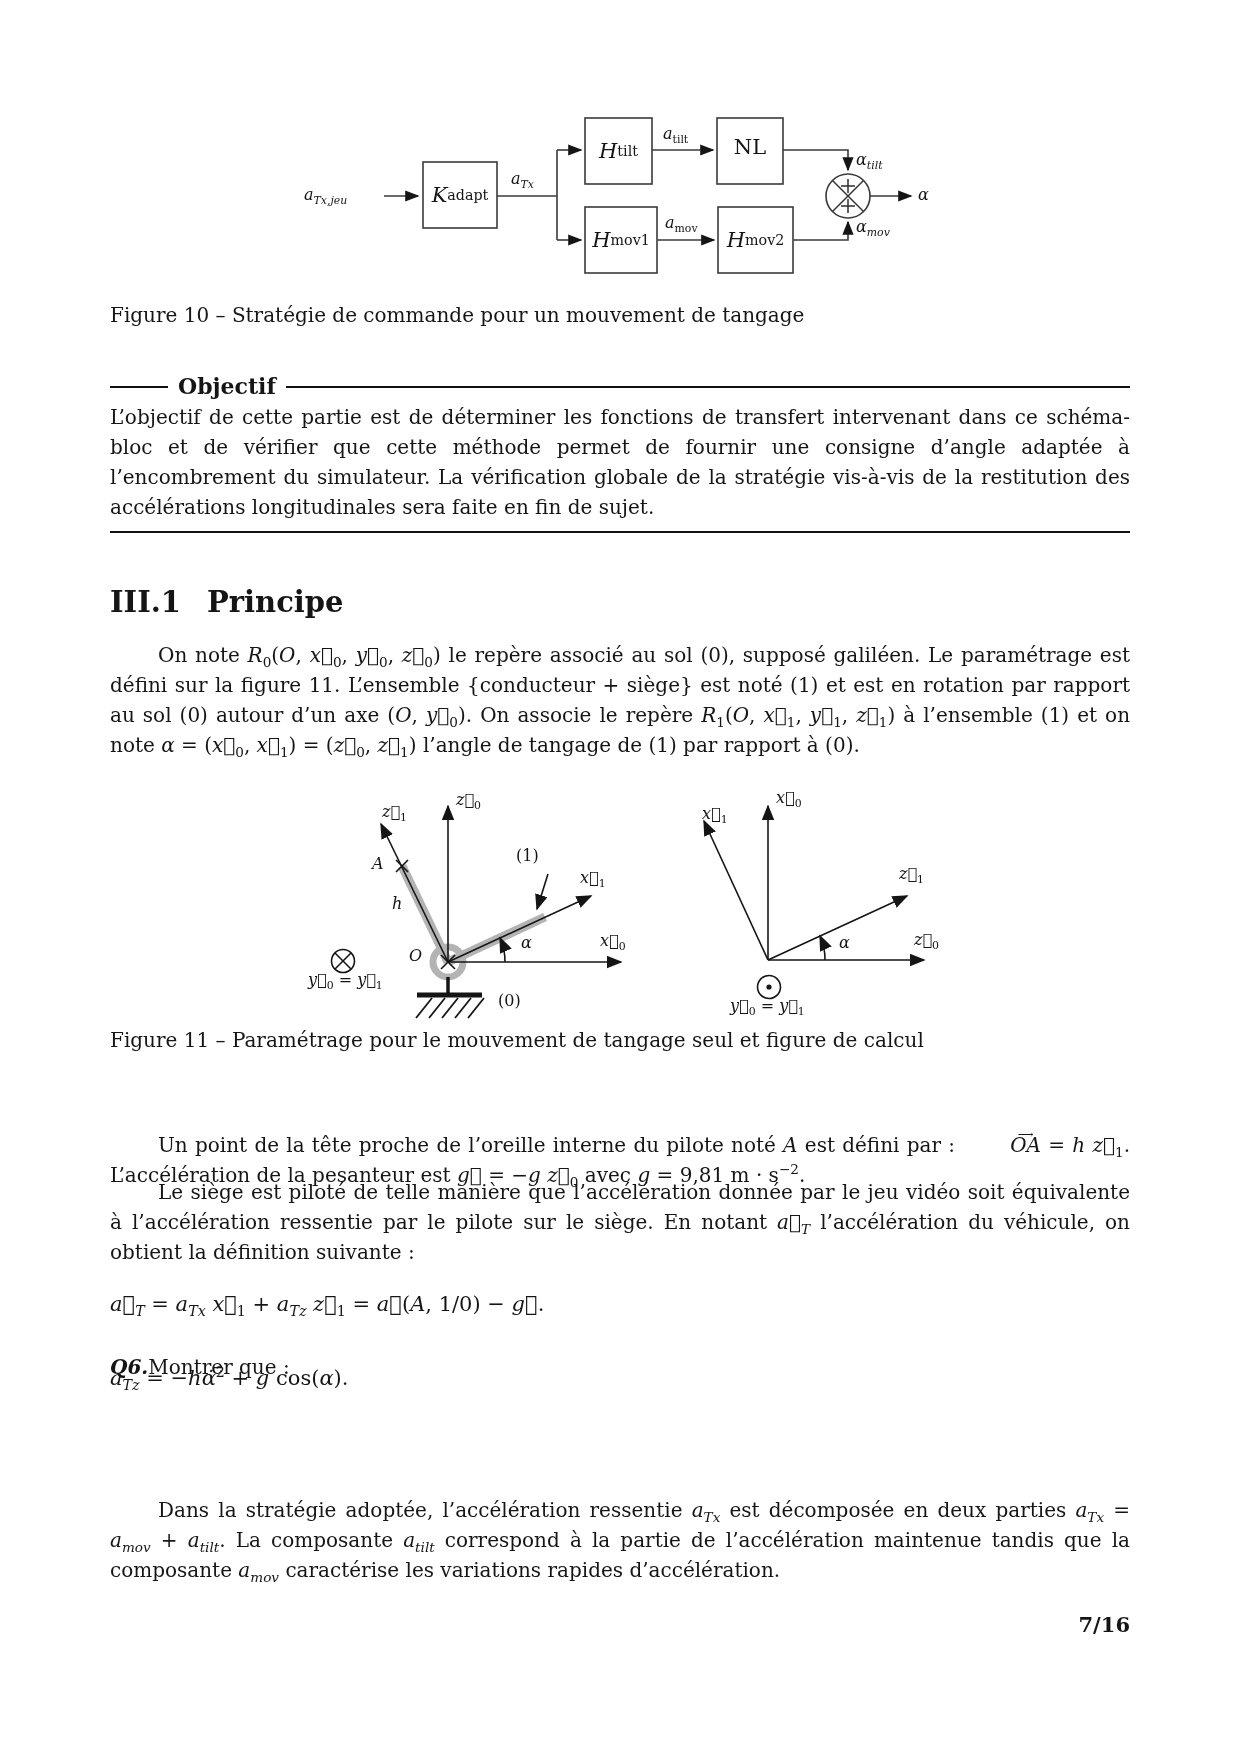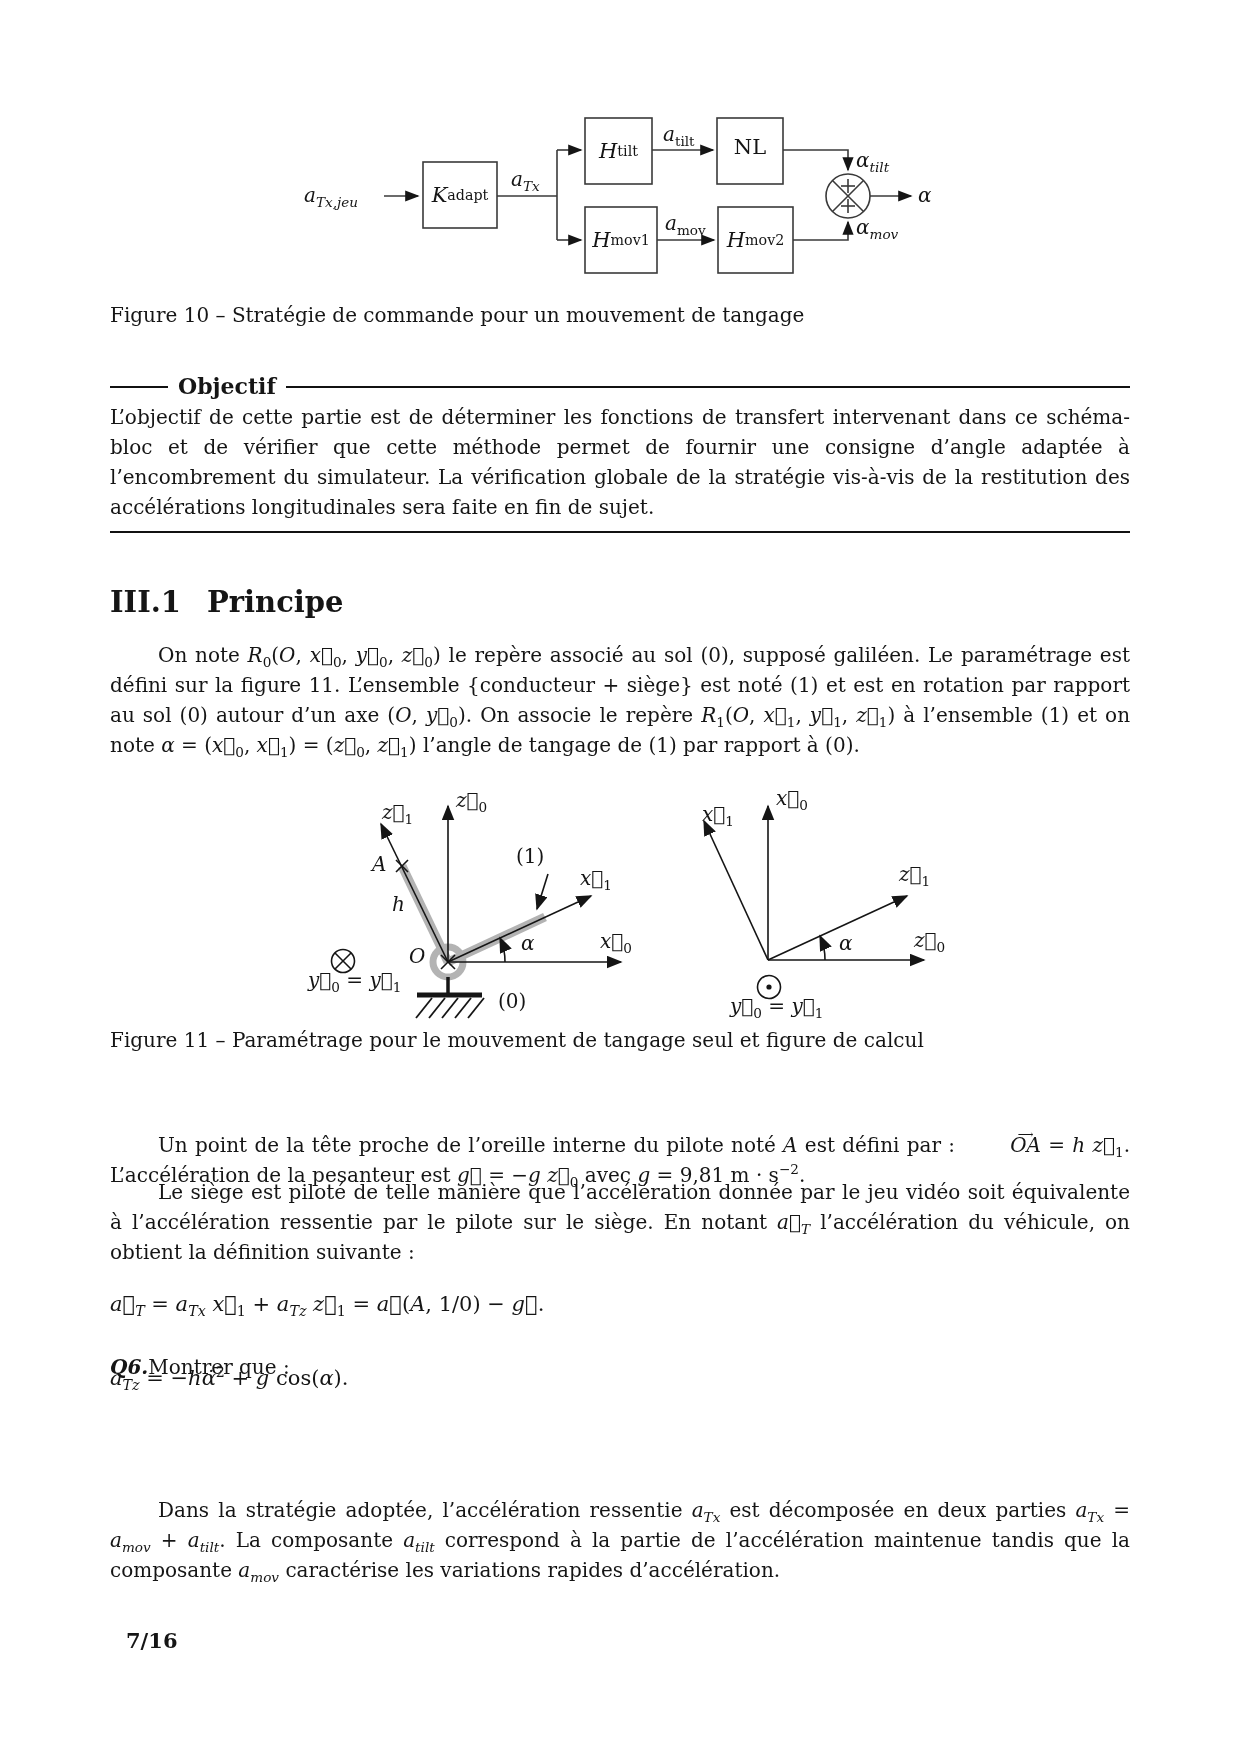--- a/index.html
+++ b/index.html
@@ -25,21 +25,21 @@
   sub,sup{font-size:0.68em;line-height:0;}
   .ovec{position:relative;display:inline-block;margin-top:20px;}
   .ovec::after{
     content:"\27F6";
     position:absolute;left:50%;transform:translateX(-50%);
     top:-0.95em;font-size:0.55em;font-style:normal;
   }
   
   .fig10{position:absolute;left:300px;top:105px;width:640px;height:175px;}
   .fig10 svg{position:absolute;left:0;top:0;}
-  .lbl{position:absolute;font-size:20px;white-space:nowrap;line-height:24px;}
+  .lbl{position:absolute;font-size:16px;white-space:nowrap;line-height:24px;}
   .boxlbl{
     position:absolute;display:flex;align-items:center;justify-content:center;
     font-size:21px;white-space:nowrap;
   }
   
   .fig11{position:absolute;left:0;top:770px;width:1240px;height:290px;}
   .fig11-left{position:absolute;left:270px;top:0;width:400px;height:290px;}
   .fig11-right{position:absolute;left:640px;top:0;width:400px;height:290px;}
   .fig11 svg{position:absolute;left:0;top:0;}
   
@@ -55,21 +55,21 @@
     font-size:29px;font-weight:bold;
   }
   .sec-num{margin-right:26px;}
   .equation{
     position:absolute;left:110px;width:1020px;
     font-size:21px;text-align:left;margin:0;line-height:32px;
   }
   .q6-label{font-weight:bold;margin-right:0;font-style:italic;}
   .pagenum{
     position:absolute;left:110px;width:1020px;top:1612px;
-    text-align:left;font-size:21px;font-weight:bold;margin:16px;
+    text-align:right;font-size:21px;font-weight:bold;margin:0;
   }
 </style>
 </head>
 <body>
 
 <div class="page">
 
   <div class="fig10">
     <svg width="640" height="175" viewBox="0 0 640 175">
       <defs>

